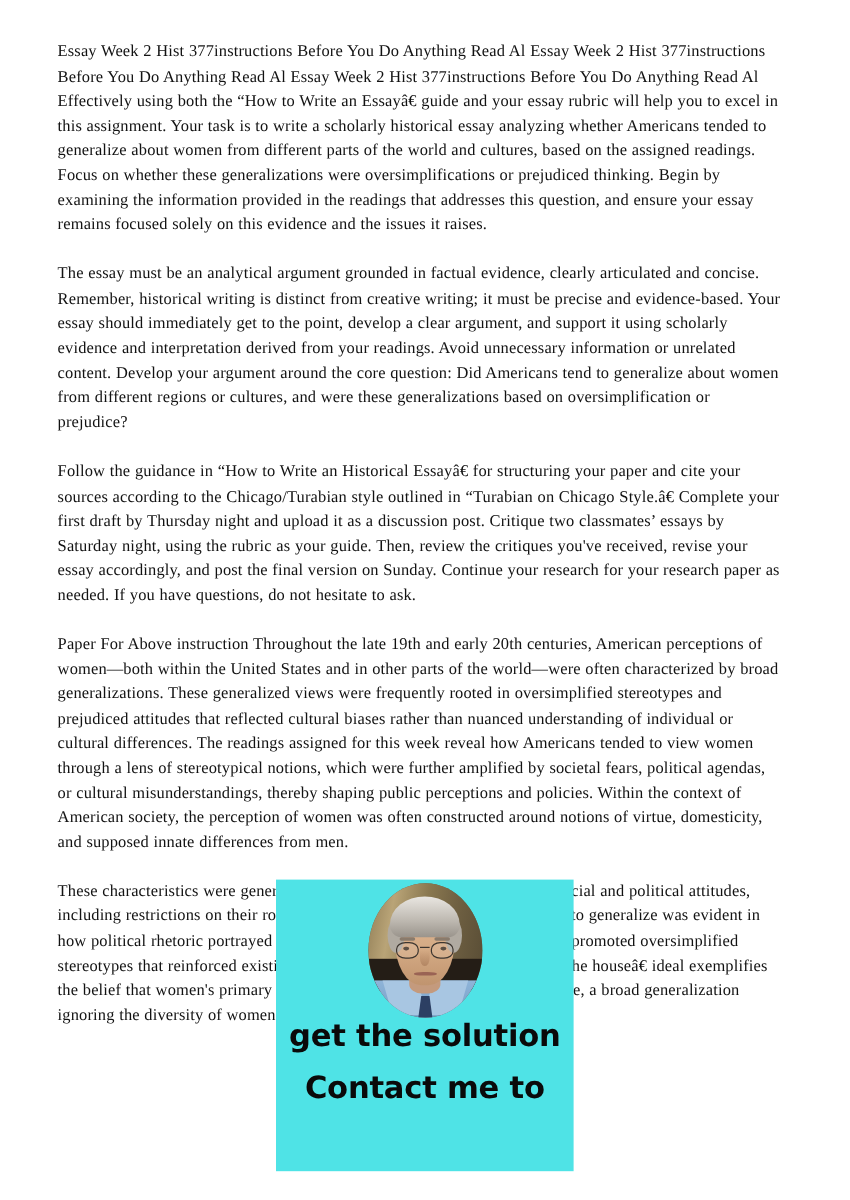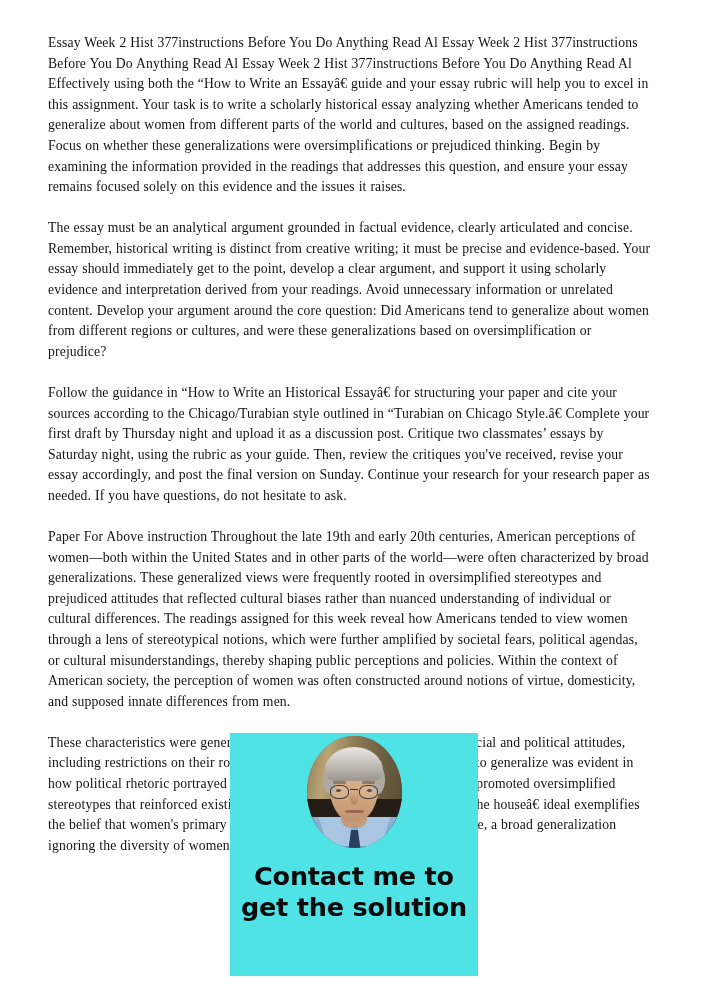--- a/index.html
+++ b/index.html
@@ -214,18 +214,18 @@
       <div class="ph-brow r"></div>
       <div class="ph-eye l"></div>
       <div class="ph-eye r"></div>
       <div class="ph-glass l"></div>
       <div class="ph-glass r"></div>
       <div class="ph-bridge"></div>
       <div class="ph-nose"></div>
       <div class="ph-mouth"></div>
     </div>
 
+    <div class="overlay-line" id="overlay-line2">get the solution</div>
     <div class="overlay-line" id="overlay-line1">Contact me to</div>
-    <div class="overlay-line" id="overlay-line2">get the solution</div>
 
   </div>
 
 </div>
 
 </body></html>

